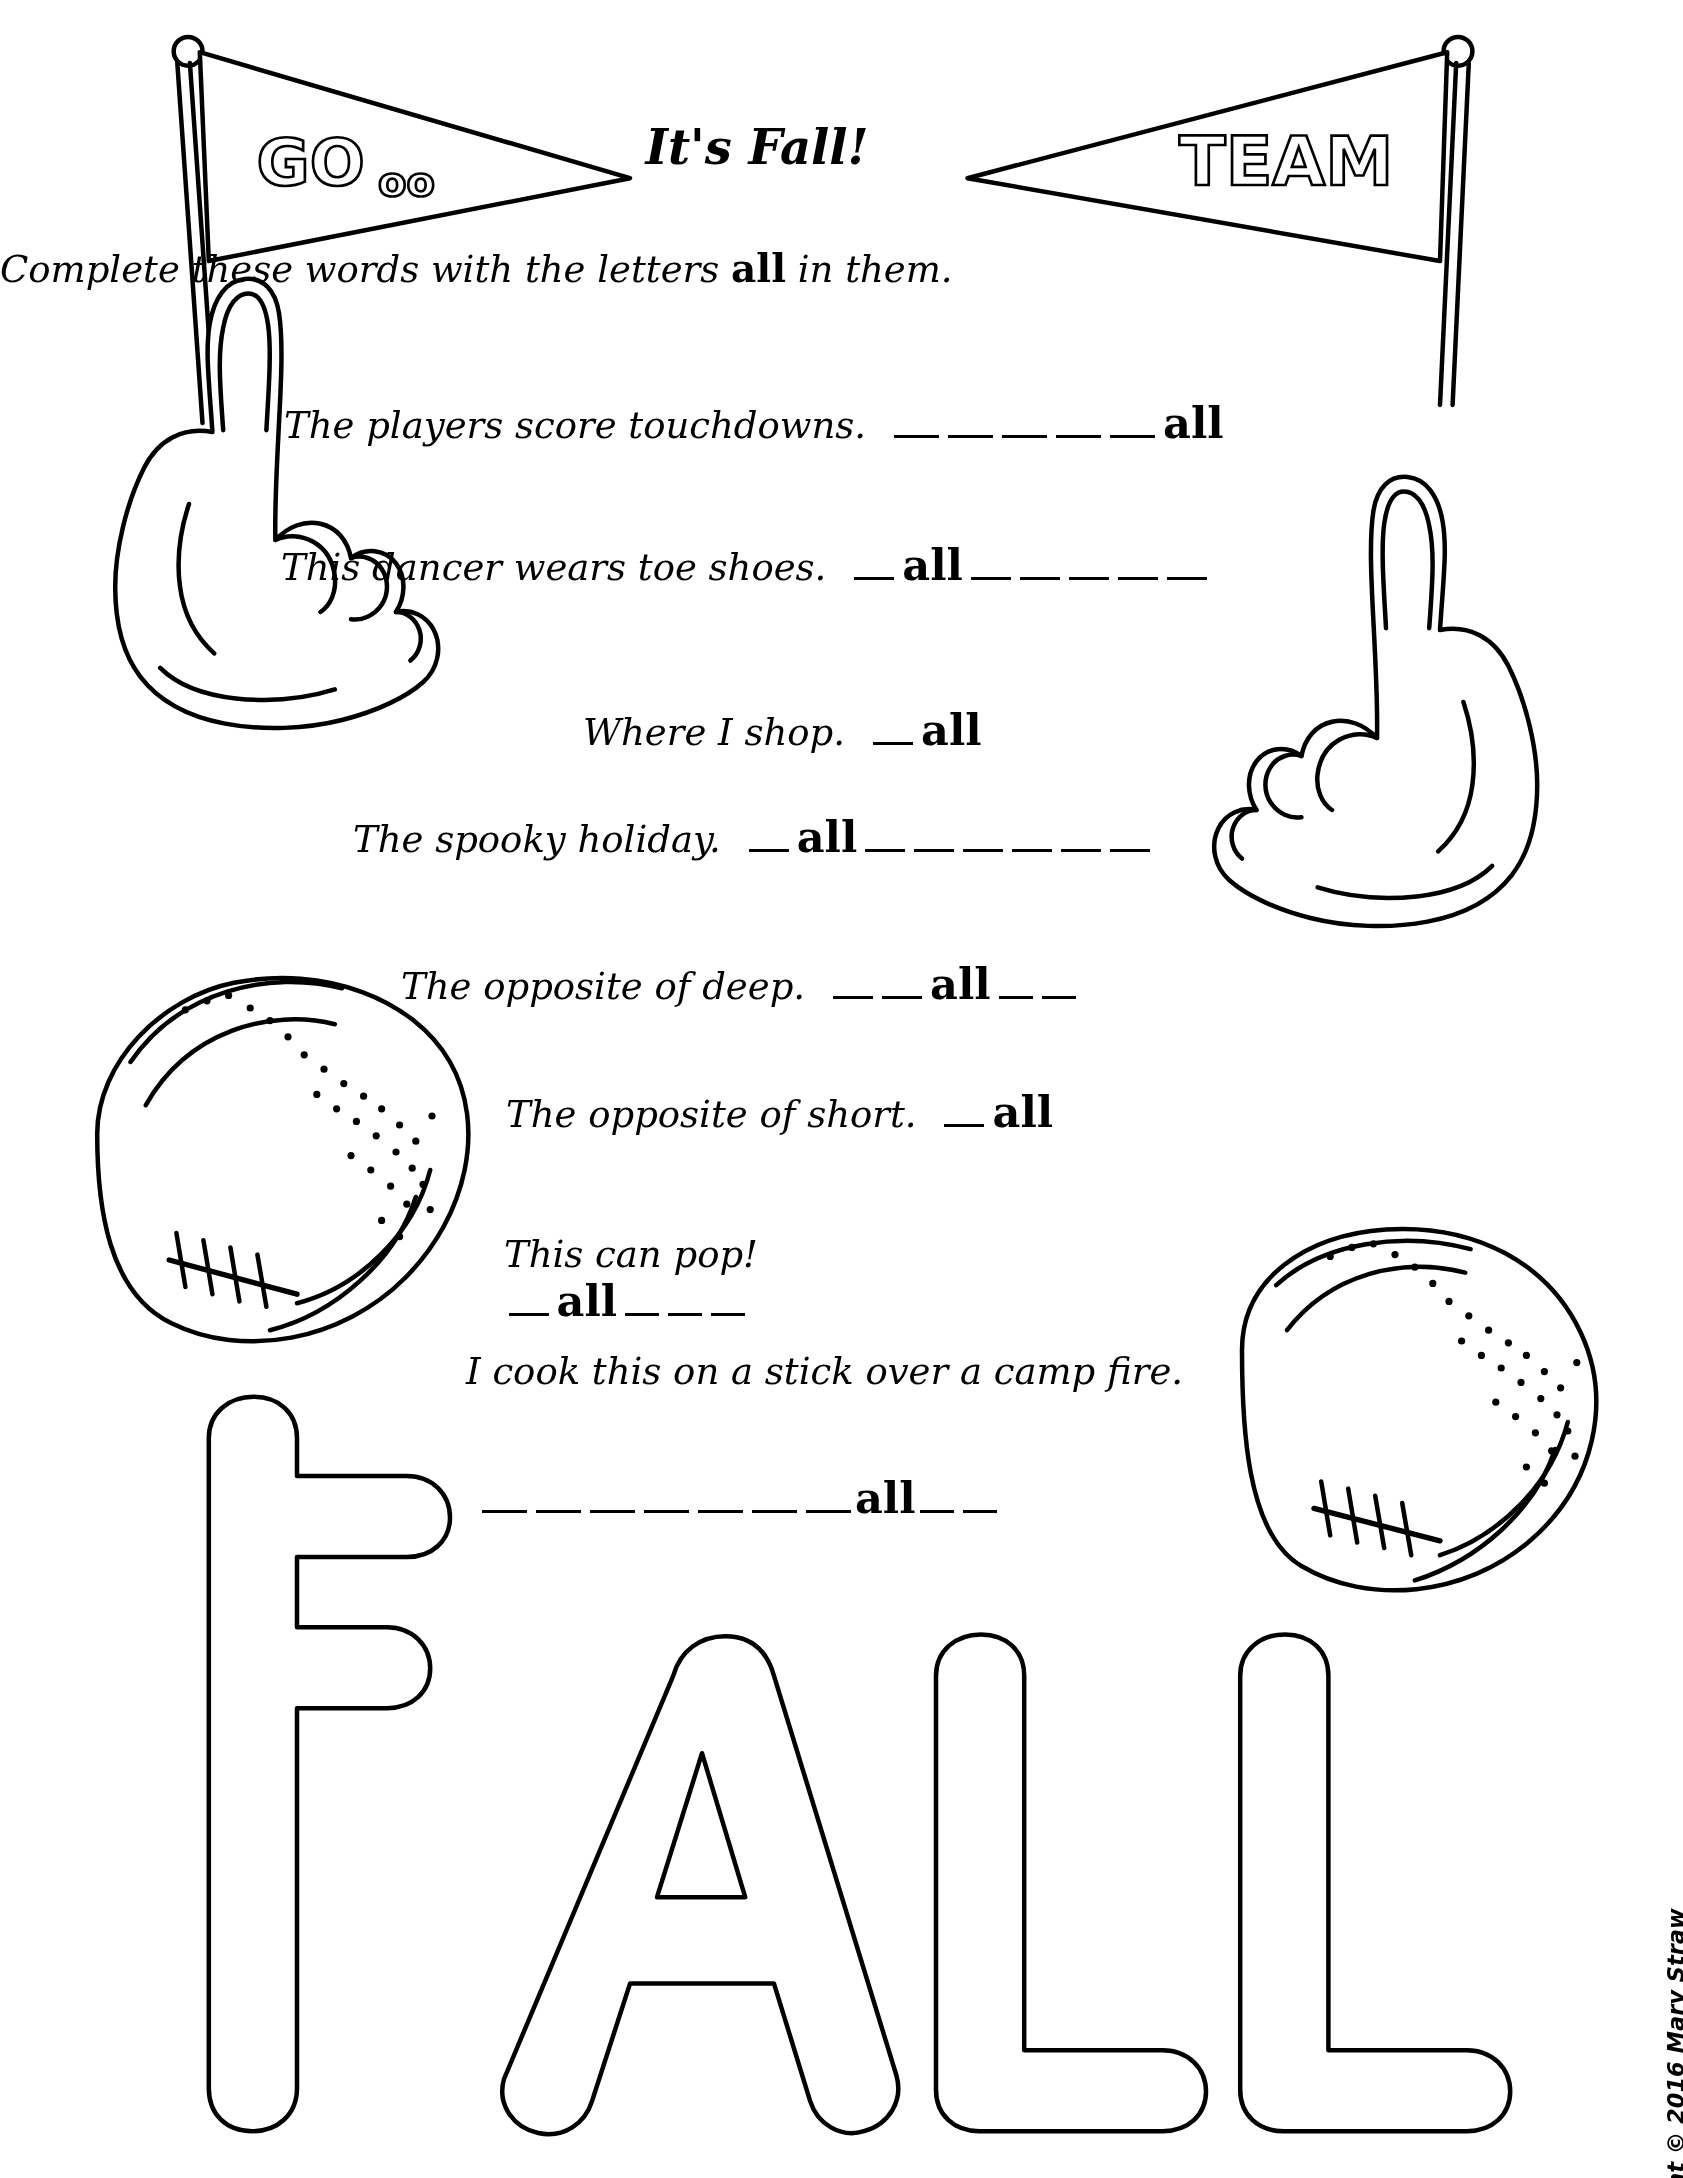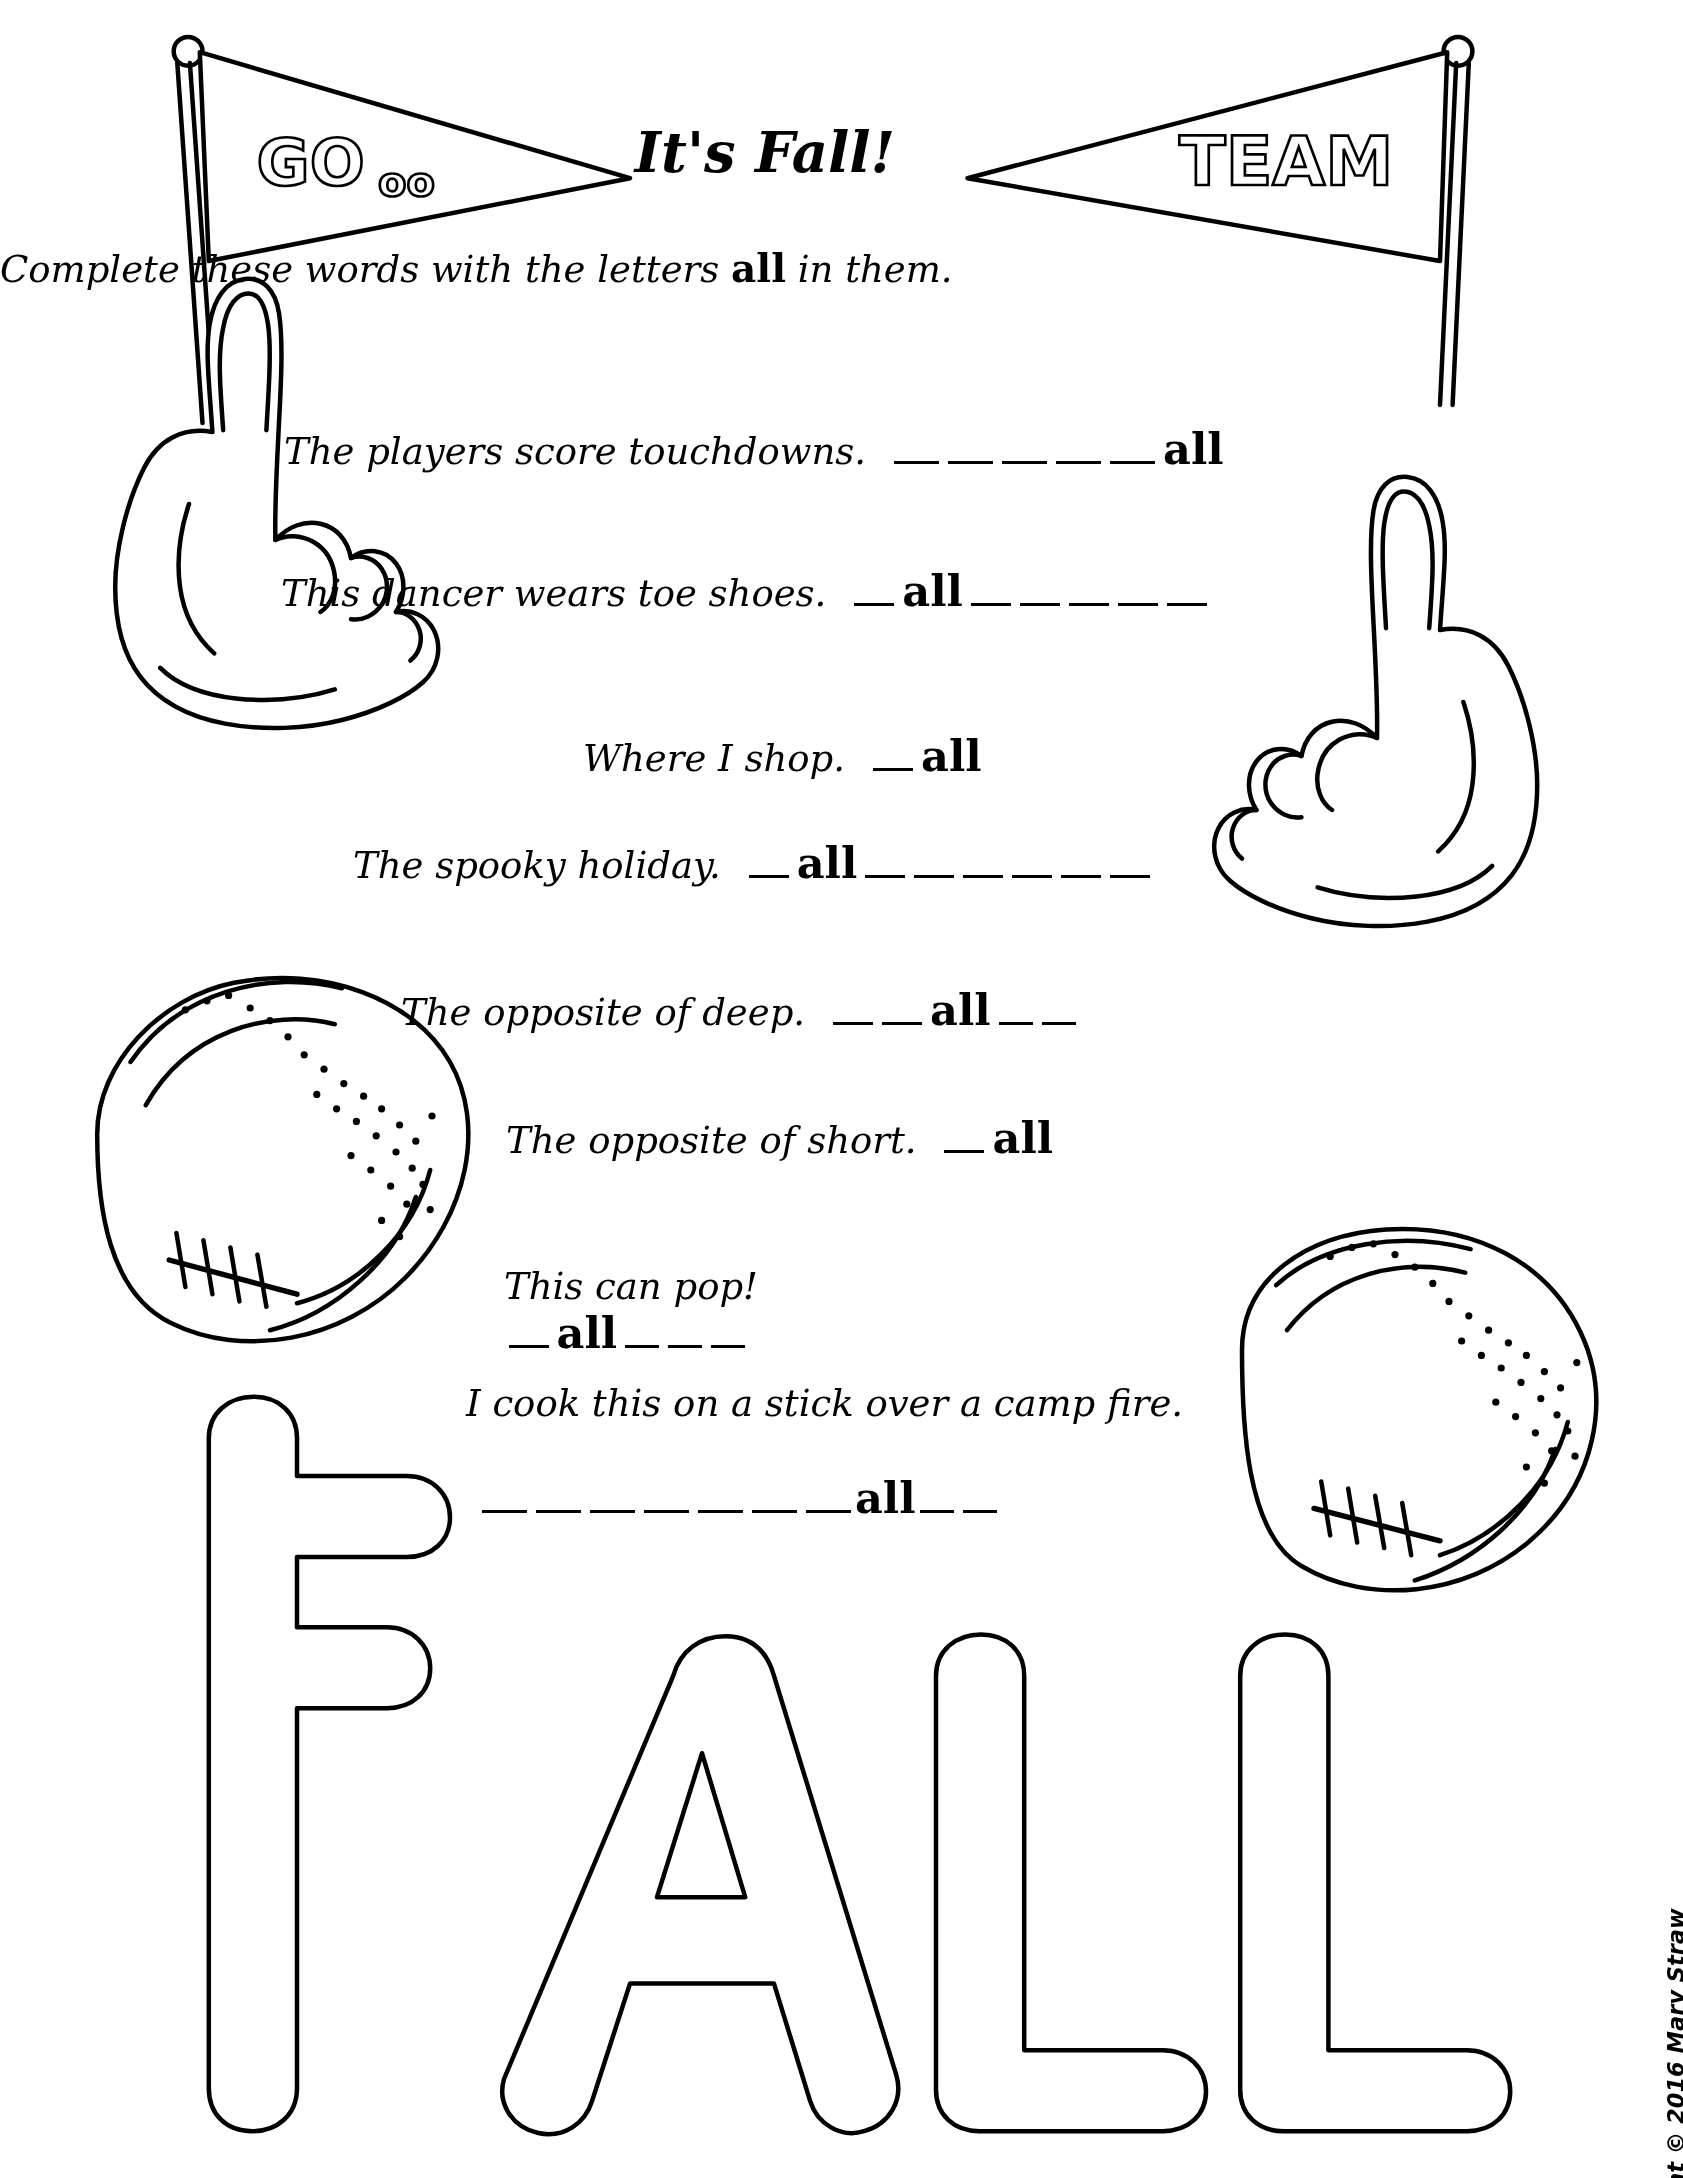--- a/index.html
+++ b/index.html
@@ -42,24 +42,23 @@
 
   .title {
     position: absolute;
     left: 0;
     top: 119px;
     width: 1514px;
     text-align: center;
     font-family: "DejaVu Serif", serif;
     font-style: italic;
     font-weight: bold;
-    font-size: 56px;
+    font-size: 48px;
     letter-spacing: 0px;
     color: #000;
-    padding-left: 8px;
   }
 
   .instructions {
     position: absolute;
     left: 0;
     top: 245px;
     width: 1423px;
     font-family: "DejaVu Serif", serif;
     font-style: italic;
     font-size: 37px;
@@ -75,21 +74,21 @@
   .row {
     position: absolute;
     display: flex;
     align-items: baseline;
     font-family: "DejaVu Serif", serif;
     font-style: italic;
     font-size: 37px;
     color: #000;
     white-space: nowrap;
   }
-  .row .prompt { margin-right: 23.4px; margin-top: 32px; }
+  .row .prompt { margin-right: 23.4px; }
   .row .answer {
     display: flex;
     align-items: baseline;
     font-style: normal;
     font-weight: bold;
     font-size: 41px;
   }
   .row .answer .all {
     font-weight: bold;
     font-style: normal;

